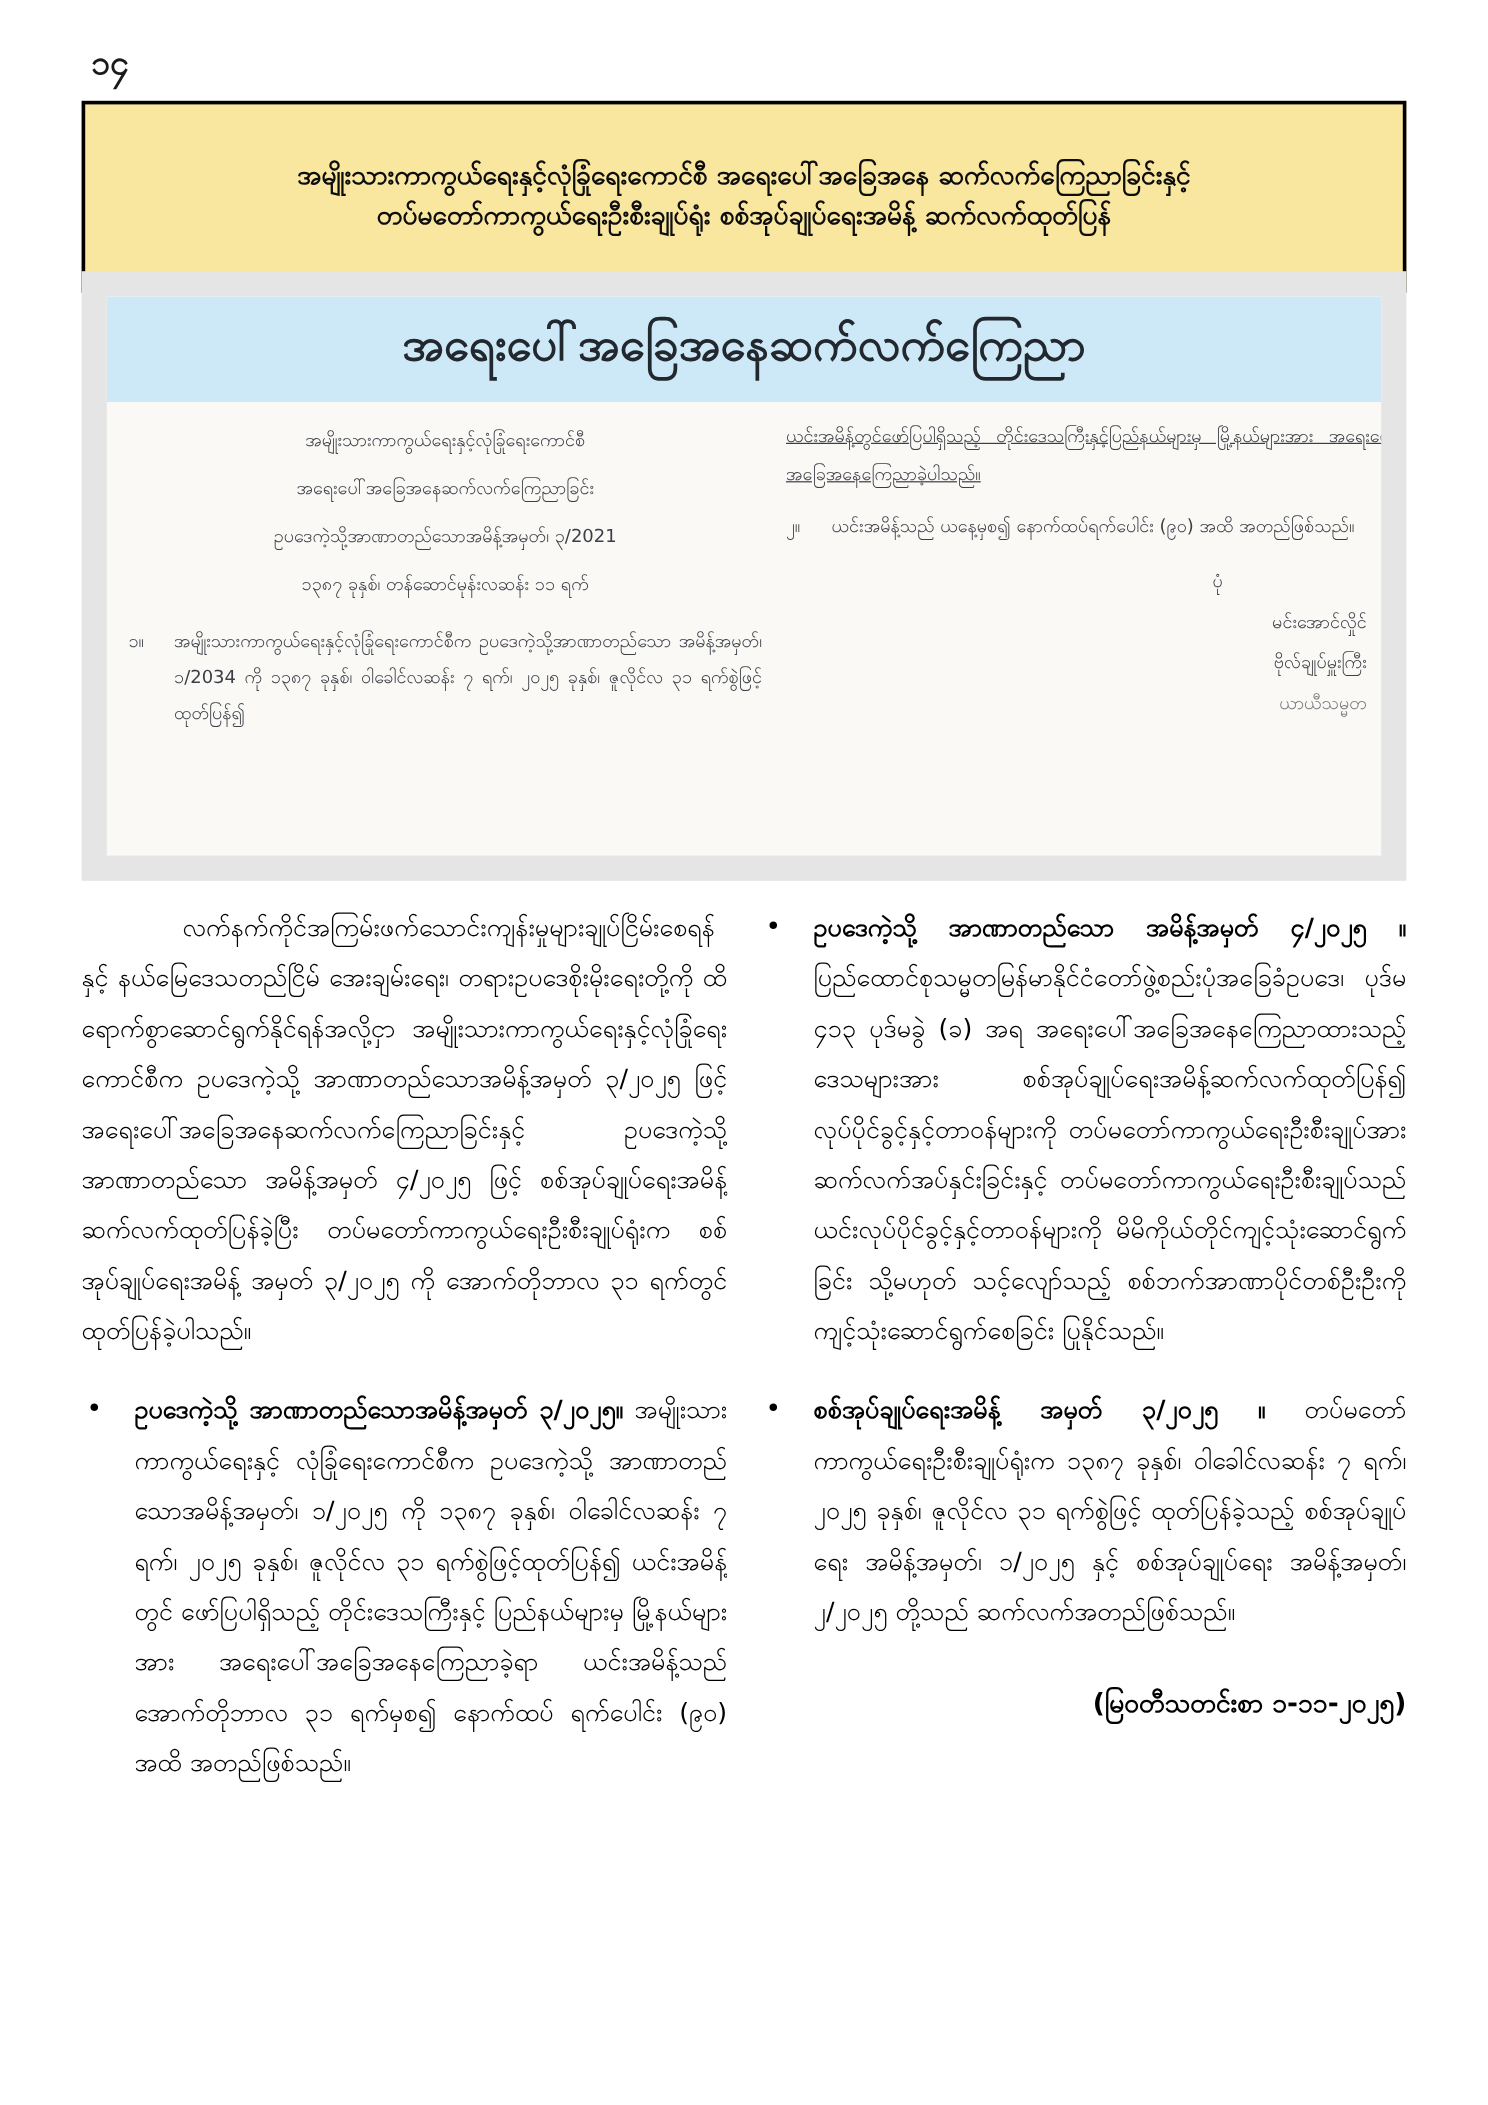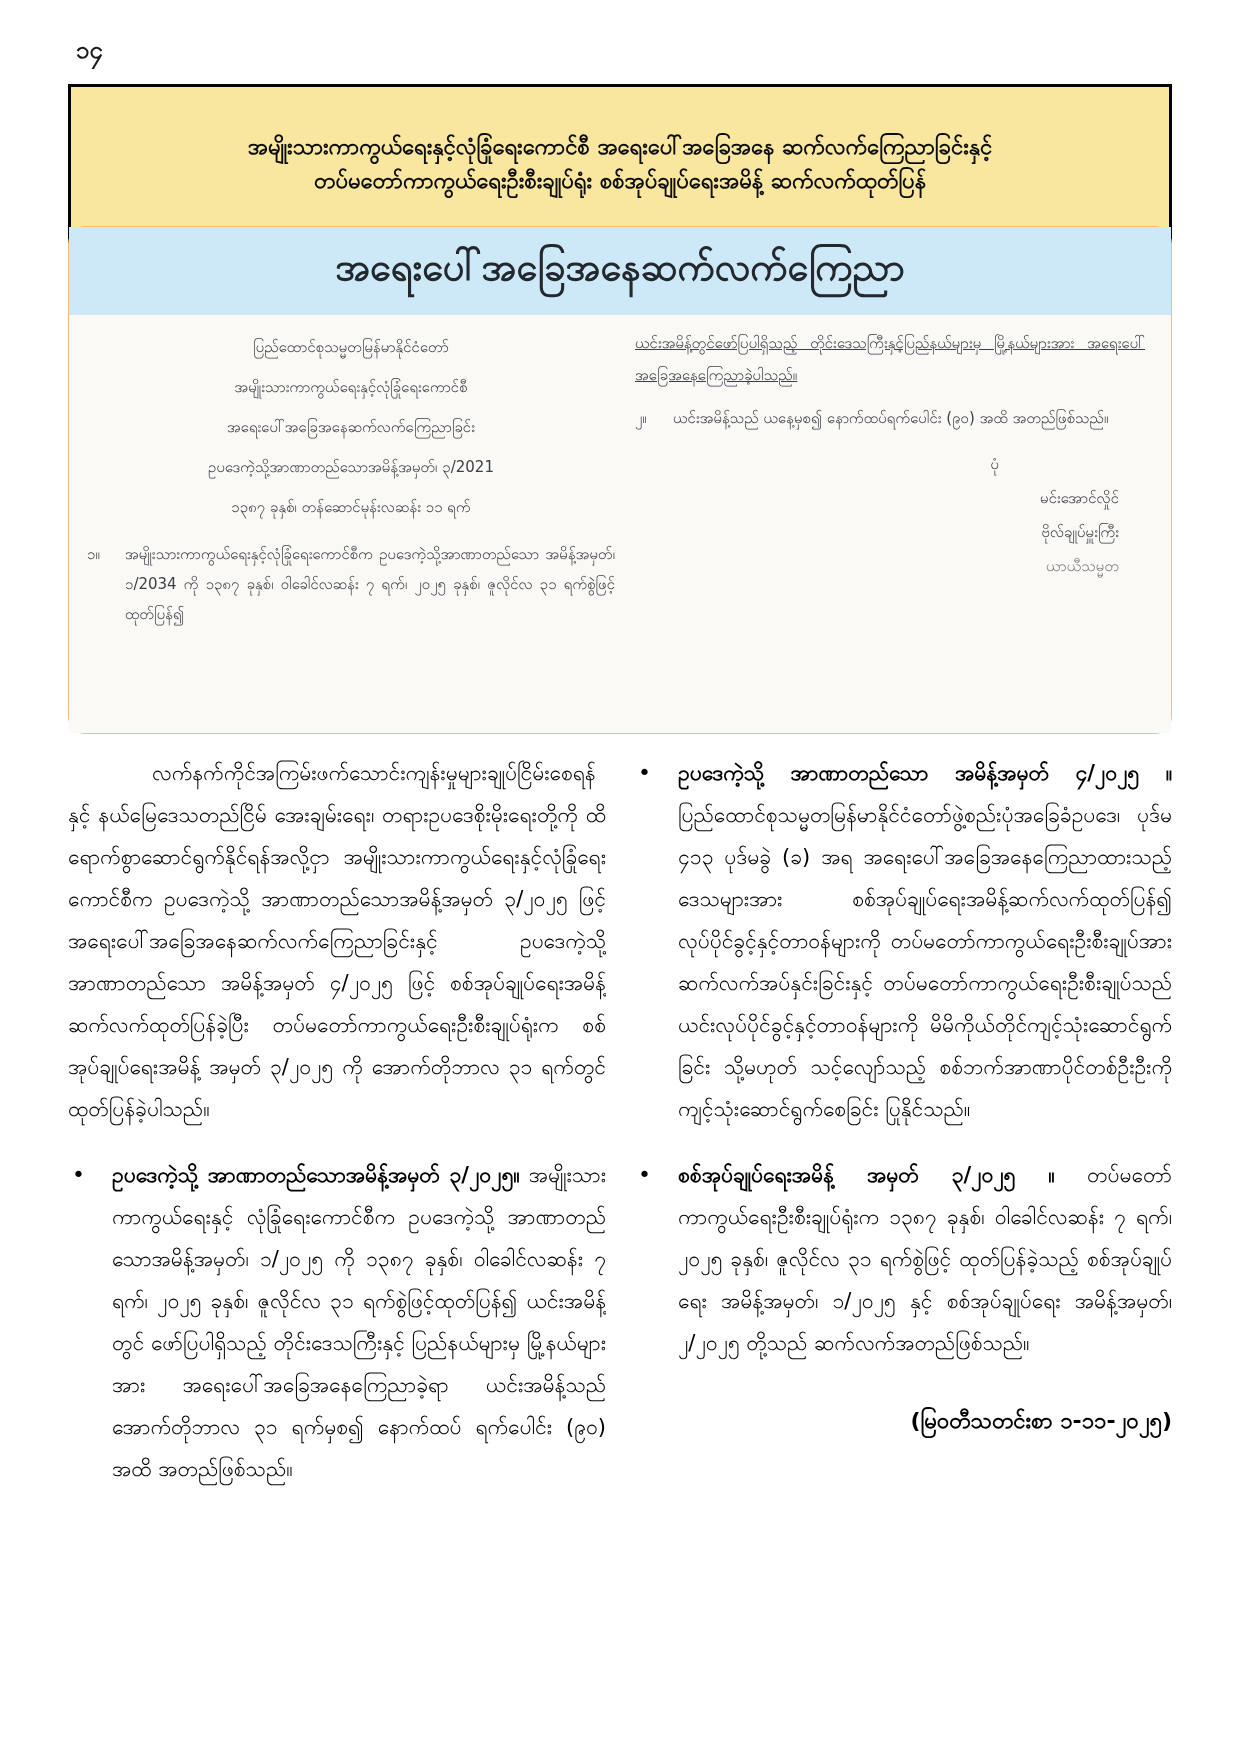--- a/index.html
+++ b/index.html
@@ -4,37 +4,37 @@
 <style>
   * { margin:0; padding:0; box-sizing:border-box; }
   html,body { background:#ffffff; }
   .page {
     position:relative; width:1240px; height:1754px; margin:0 auto;
     background:#ffffff; overflow:hidden;
     font-family:"DejaVu Sans", sans-serif; color:#000;
   }
   .pageno {
     position:absolute; top:34px; left:76px;
-    font-size:24px; font-weight:bold; color:#1a1a1a;
+    font-size:28px; font-weight:bold; color:#1a1a1a;
   }
   
   .banner {
     position:absolute; top:84px; left:68px; width:1104px; height:160px;
     background:#FAE79F; border:3px solid #000;
     display:flex; flex-direction:column; justify-content:center;
     text-align:center; overflow:hidden; padding:4px 14px;
   }
   .banner .bline {
     font-weight:bold; font-size:22px; line-height:34px; color:#0d0d0d;
     overflow:hidden;
   }
   
   .clip-frame {
     position:absolute; top:226px; left:68px; width:1104px; height:508px;
-    background:#fdba74; padding:1px;border-radius:18px;
+    background:#e5e5e5; padding:21px;
   }
   .clip {
     position:relative; width:100%; height:100%;
     background:#FAF9F6; overflow:hidden; color:#3b3f47;
   }
   .clip-head {
     height:88px; background:#CDE9F7;
     display:flex; align-items:center; justify-content:center;
     overflow:hidden;
   }
@@ -96,21 +96,20 @@
   </div>
 
   <div class="clip-frame">
     <div class="clip">
 
       <div class="clip-head">
         <div class="clip-title">အရေးပေါ်အခြေအနေဆက်လက်ကြေညာ</div>
       </div>
 
       <div class="clip-left">
-        <div class="hline">ပြည်ထောင်စုသမ္မတမြန်မာနိုင်ငံတော်</div>
         <div class="hline">အမျိုးသားကာကွယ်ရေးနှင့်လုံခြုံရေးကောင်စီ</div>
         <div class="hline">အရေးပေါ်အခြေအနေဆက်လက်ကြေညာခြင်း</div>
         <div class="hline">ဥပဒေကဲ့သို့အာဏာတည်သောအမိန့်အမှတ်၊ ၃/2021</div>
         <div class="hline">၁၃၈၇ ခုနှစ်၊ တန်ဆောင်မုန်းလဆန်း ၁၁ ရက်</div>
         <div class="clip-clause">
           <span class="clause-no">၁။</span>
           <span class="clause-text">အမျိုးသားကာကွယ်ရေးနှင့်လုံခြုံရေးကောင်စီက ဥပဒေကဲ့သို့အာဏာတည်သော အမိန့်အမှတ်၊ ၁/2034 ကို ၁၃၈၇ ခုနှစ်၊ ဝါခေါင်လဆန်း ၇ ရက်၊ ၂၀၂၅ ခုနှစ်၊ ဇူလိုင်လ ၃၁ ရက်စွဲဖြင့် ထုတ်ပြန်၍</span>
         </div>
       </div>
 

